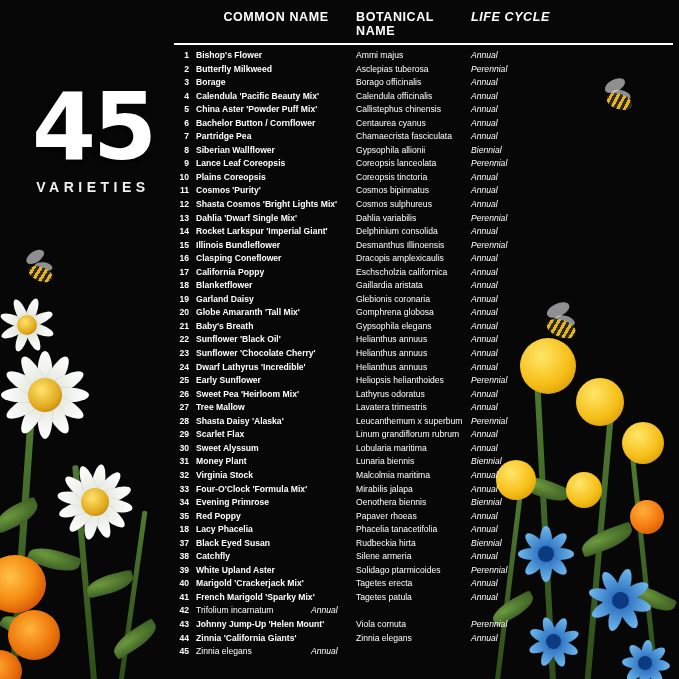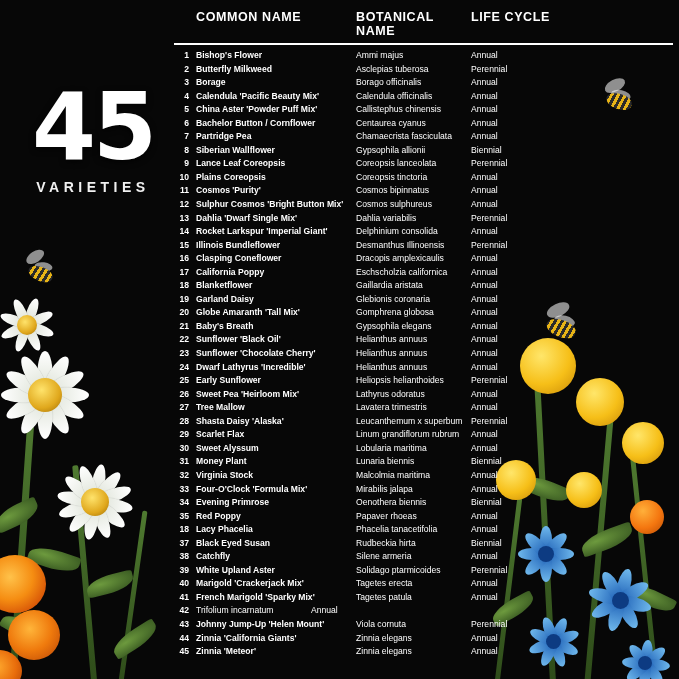--- a/index.html
+++ b/index.html
@@ -82,24 +82,24 @@
   .thead {
     display: flex;
     font-size: 12.5px; font-weight: 700; letter-spacing: .6px;
     padding-bottom: 5px;
     border-bottom: 2px solid #ffffff;
     margin-bottom: 4px;
   }
   .c-num   { width: 22px; text-align: right; padding-right: 7px; }
   .c-com   { width: 160px; }
   .c-bot   { width: 115px; }
-  .c-life  { width: 80px; }
+  .c-life  { width: 80px; font-style: italic; }
 
   .thead .c-num { width: 22px; }
-  .thead .c-com { width: 160px; }
+  .thead .c-com { width: 160px; text-align: center; }
 
   .trow {
     display: flex;
     font-size: 8.6px;
     line-height: 13.55px;
     font-weight: 700;
     white-space: nowrap;
   }
   .trow .c-num { color: #ffffff; font-weight: 700; }
   .trow .c-com { color: #ffffff; }
@@ -326,21 +326,21 @@
           <div class="c-life">Annual</div>
         </div>
         <div class="trow">
           <div class="c-num">11</div>
           <div class="c-com">Cosmos 'Purity'</div>
           <div class="c-bot">Cosmos bipinnatus</div>
           <div class="c-life">Annual</div>
         </div>
         <div class="trow">
           <div class="c-num">12</div>
-          <div class="c-com">Sulphur Cosmos 'Bright Button Mix'</div>
+          <div class="c-com">Shasta Cosmos 'Bright Lights Mix'</div>
           <div class="c-bot">Cosmos sulphureus</div>
           <div class="c-life">Annual</div>
         </div>
         <div class="trow">
           <div class="c-num">13</div>
           <div class="c-com">Dahlia 'Dwarf Single Mix'</div>
           <div class="c-bot">Dahlia variabilis</div>
           <div class="c-life">Perennial</div>
         </div>
         <div class="trow">
@@ -523,20 +523,19 @@
           <div class="c-life">Perennial</div>
         </div>
         <div class="trow">
           <div class="c-num">44</div>
           <div class="c-com">Zinnia 'California Giants'</div>
           <div class="c-bot">Zinnia elegans</div>
           <div class="c-life">Annual</div>
         </div>
         <div class="trow">
           <div class="c-num">45</div>
-          <div class="c-com">Zinnia 'Meteor'</div>
           <div class="c-bot">Zinnia elegans</div>
           <div class="c-life">Annual</div>
         </div>
       </div>
   </div>
 
 </div>
 
 </body></html>

